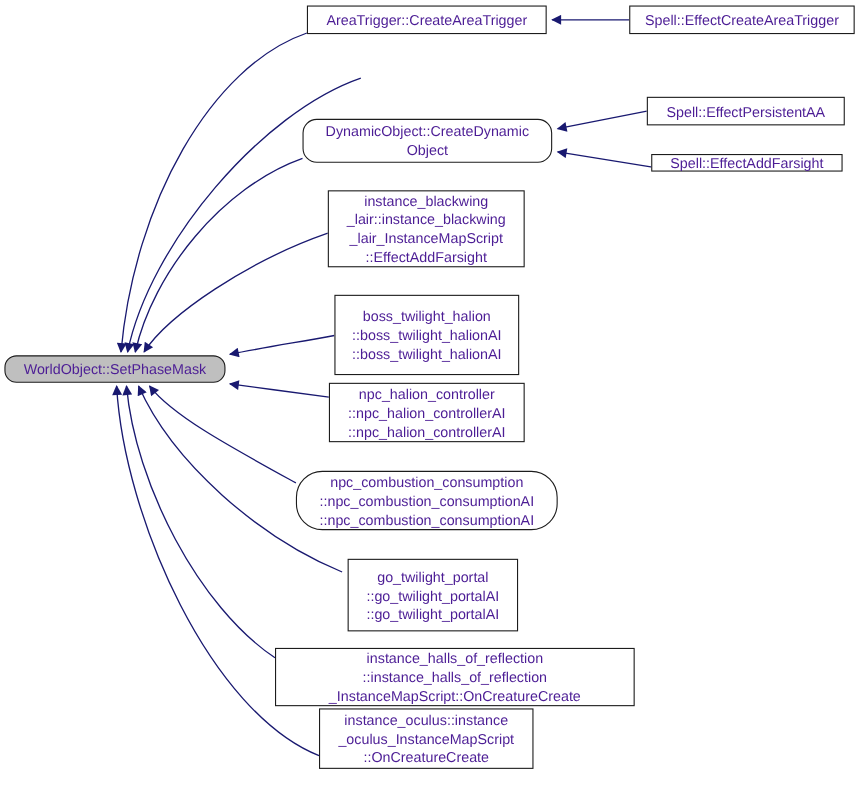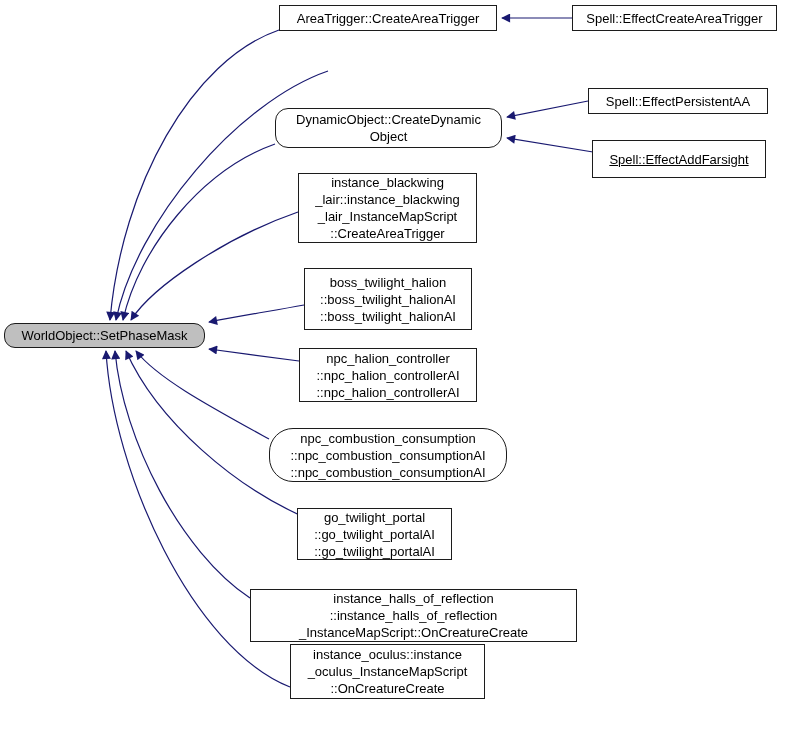--- a/index.html
+++ b/index.html
@@ -19,21 +19,21 @@
   }
   svg.edges{position:absolute;left:0;top:0;width:789px;height:729px;}
   .edge{stroke:var(--edge);fill:none;stroke-width:1.2px;}
   .arrowhead{fill:var(--edge);}
   .node{
     position:absolute;box-sizing:border-box;
     border:1px solid var(--node-border);
     background:var(--node-fill);
     display:flex;align-items:center;justify-content:center;
     text-align:center;white-space:pre-line;
-    font-size:13px;line-height:17px;color:#000000;
+    font-size:13px;line-height:17px;color:#4c1d95;
     cursor:pointer;
   }
   .node.focus{background:var(--focus-fill);}
 </style>
 </head>
 <body>
 
 <div class="canvas">
 
   <svg class="edges" xmlns="http://www.w3.org/2000/svg">
@@ -62,40 +62,40 @@
   <div class="node" style="left:279px;top:5px;width:218px;height:26px;">AreaTrigger::CreateAreaTrigger</div>
 
   <div class="node" style="left:572px;top:5px;width:205px;height:26px;">Spell::EffectCreateAreaTrigger</div>
 
 
   <div class="node" style="left:275px;top:108px;width:227px;height:40px;border-radius:13px;">DynamicObject::CreateDynamic
 Object</div>
 
   <div class="node" style="left:588px;top:88px;width:180px;height:26px;">Spell::EffectPersistentAA</div>
 
-  <div class="node" style="left:592px;top:140px;width:174px;height:38px;text-decoration:underline;">Spell::EffectAddFarsight</div>
+  <div class="node" style="left:592px;top:140px;width:174px;height:16px;">Spell::EffectAddFarsight</div>
 
   <div class="node" style="left:298px;top:173px;width:179px;height:70px;">instance_blackwing
 _lair::instance_blackwing
 _lair_InstanceMapScript
-::CreateAreaTrigger</div>
+::EffectAddFarsight</div>
 
-  <div class="node" style="left:304px;top:268px;width:168px;height:62px;">boss_twilight_halion
+  <div class="node" style="left:304px;top:268px;width:168px;height:73px;">boss_twilight_halion
 ::boss_twilight_halionAI
 ::boss_twilight_halionAI</div>
 
   <div class="node" style="left:299px;top:348px;width:178px;height:54px;">npc_halion_controller
 ::npc_halion_controllerAI
 ::npc_halion_controllerAI</div>
 
   <div class="node" style="left:269px;top:428px;width:238px;height:54px;border-radius:24px;">npc_combustion_consumption
 ::npc_combustion_consumptionAI
 ::npc_combustion_consumptionAI</div>
 
-  <div class="node" style="left:297px;top:508px;width:155px;height:52px;">go_twilight_portal
+  <div class="node" style="left:316px;top:508px;width:155px;height:66px;">go_twilight_portal
 ::go_twilight_portalAI
 ::go_twilight_portalAI</div>
 
   <div class="node" style="left:250px;top:589px;width:327px;height:53px;">instance_halls_of_reflection
 ::instance_halls_of_reflection
 _InstanceMapScript::OnCreatureCreate</div>
 
   <div class="node" style="left:290px;top:644px;width:195px;height:55px;">instance_oculus::instance
 _oculus_InstanceMapScript
 ::OnCreatureCreate</div>

